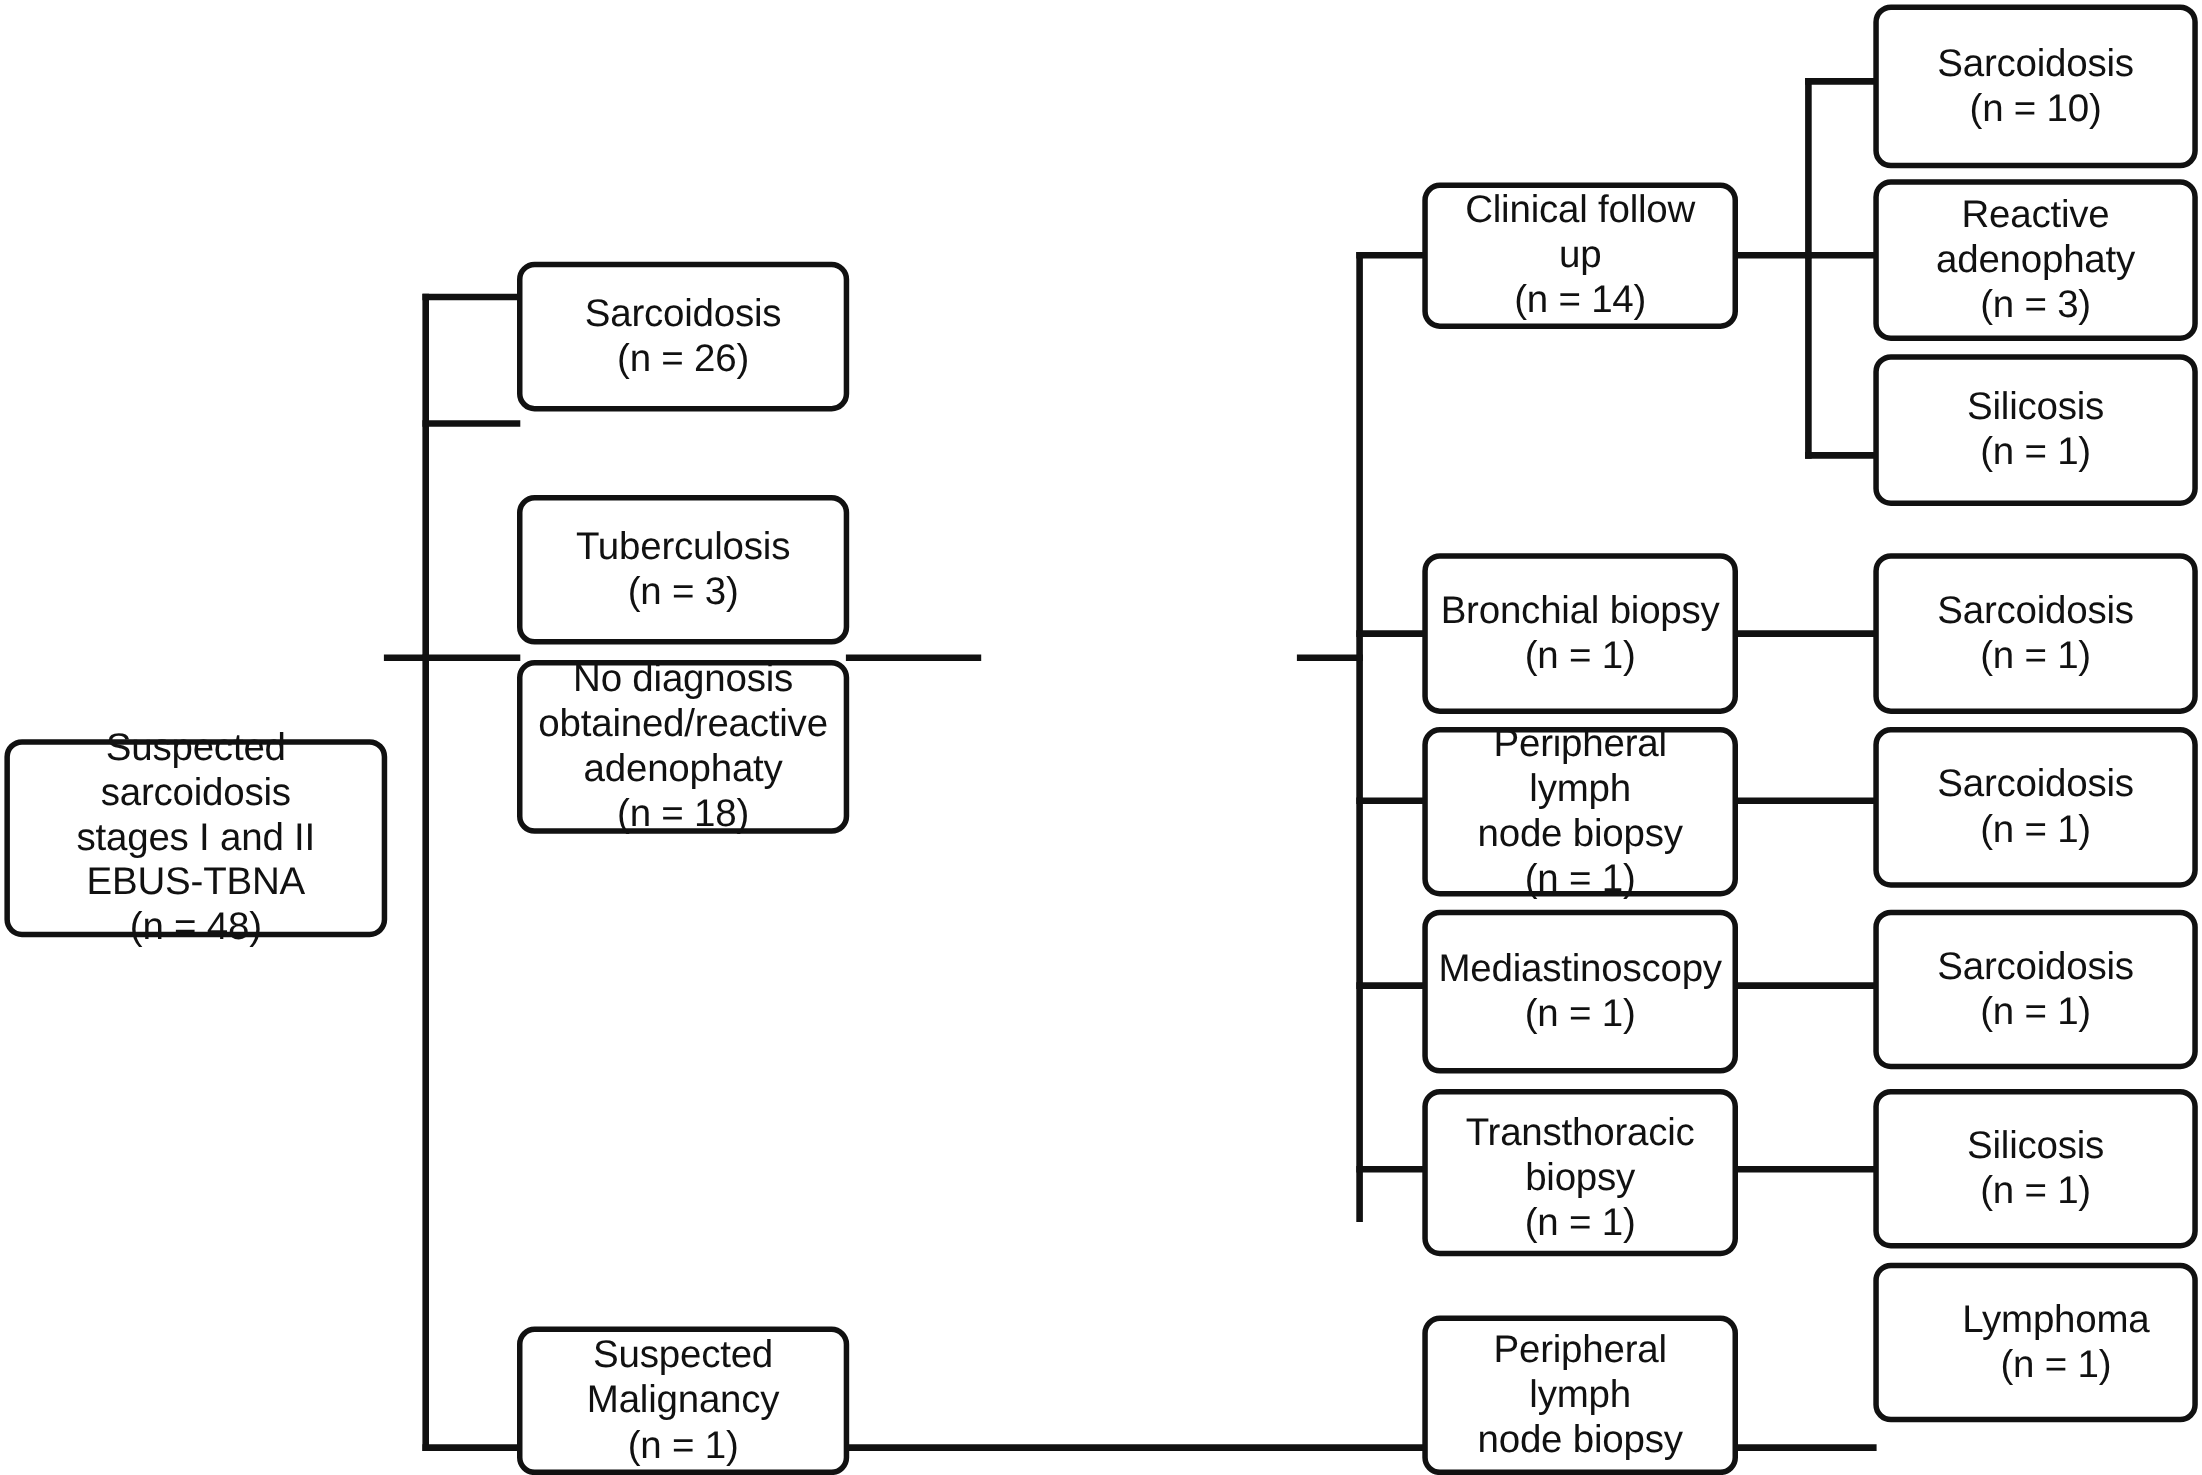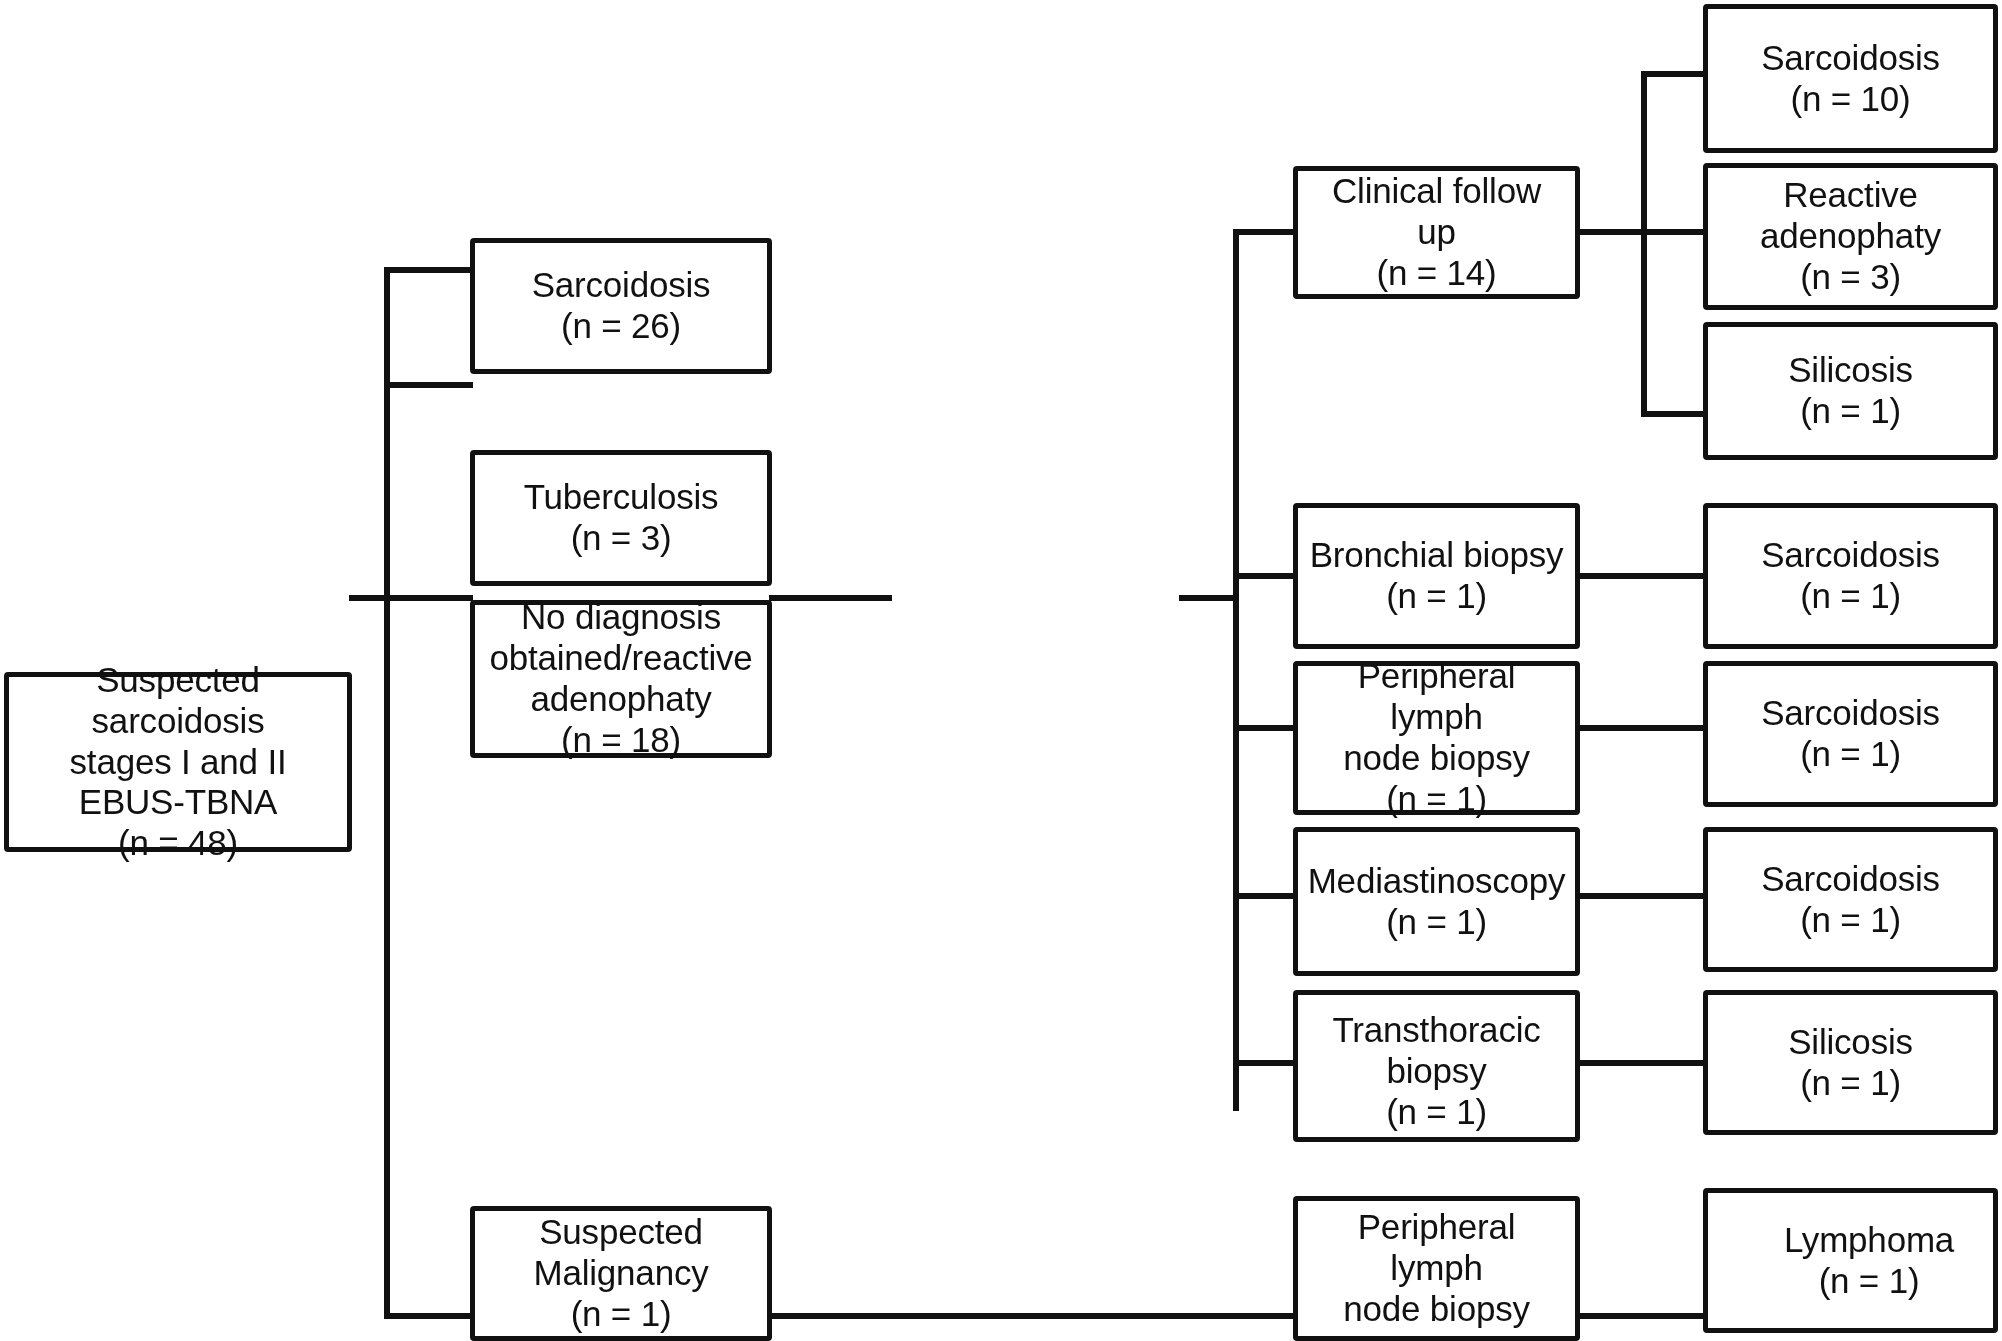--- a/index.html
+++ b/index.html
@@ -21,21 +21,21 @@
     left: 0;
     top: 0;
     width: 2002px;
     height: 1341px;
     pointer-events: none;
   }
   .node {
     position: absolute;
     box-sizing: border-box;
     border: 5px solid #111111;
-    border-radius: 4px;
+    border-radius: 16px;
     background: #ffffff;
     display: flex;
     align-items: center;
     justify-content: center;
     text-align: center;
     padding: 4px 10px;
     z-index: 2;
   }
   .node .label {
     font-size: 35px;
@@ -178,18 +178,18 @@
   <div class="node" style="left:1703px; top:827px; width:295px; height:145px;">
     <span class="label">Sarcoidosis
 (n = 1)</span>
   </div>
 
   <div class="node" style="left:1703px; top:990px; width:295px; height:145px;">
     <span class="label">Silicosis
 (n = 1)</span>
   </div>
 
-  <div class="node" style="left:1703px; top:1188px; width:295px; height:145px;padding-left:47px;">
+  <div class="node" style="left:1703px; top:1148px; width:295px; height:145px;padding-left:47px;">
     <span class="label">Lymphoma
 (n = 1)</span>
   </div>
 
 </div>
 
 </body></html>

